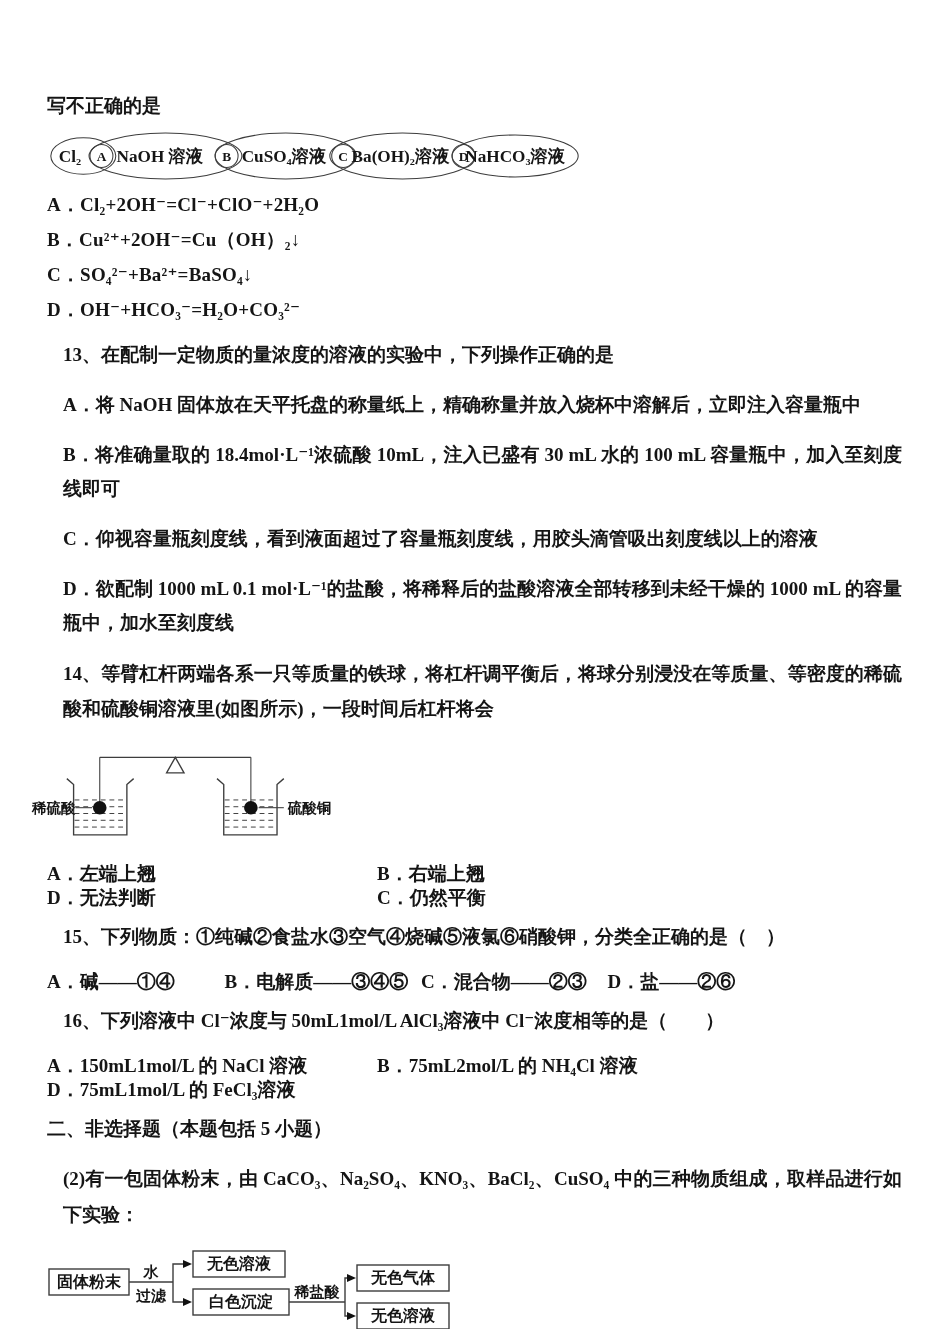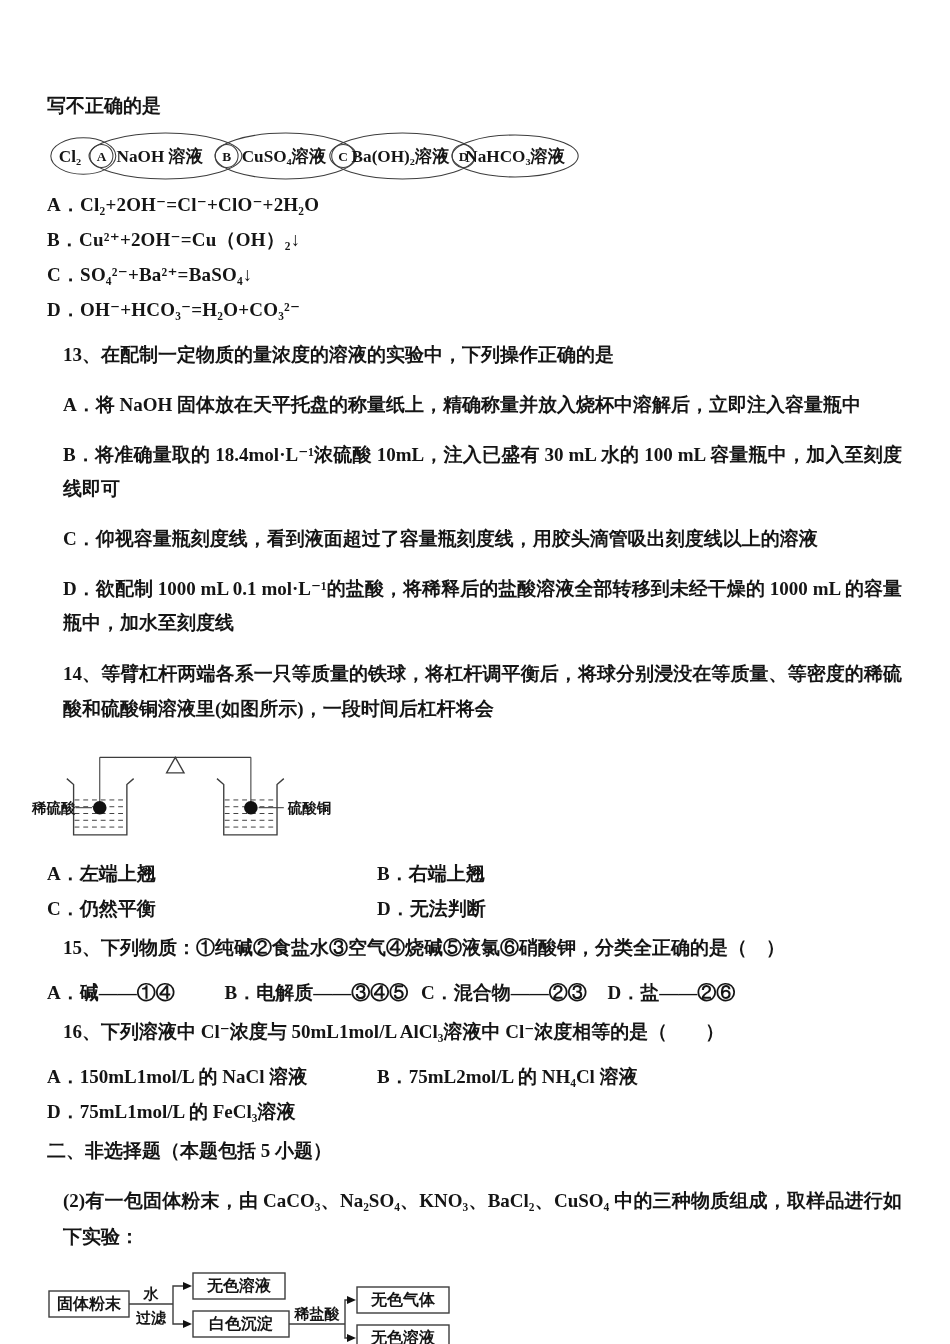--- a/index.html
+++ b/index.html
@@ -11,21 +11,21 @@
   .sheet { width:950px; height:1052px; position:relative; }
   .content { padding:94px 32px 0 47px; font-size:19px; }
   .line { margin:0; line-height:24px; }
   .para { margin:16px; line-height:34px; text-align:justify; }
   .q12-opt { margin:11px 0 0 0; line-height:24px; letter-spacing:.2px; }
   .q12-opts { margin-top:10px; }
   .chain-wrap { margin:12px 0 8px 0; }
   .q13 { margin-top:12px; }
   .q14-stem { margin-top:1px; line-height:35px; }
   .diagram-wrap { margin:2px 0 0 -17px; }
-  .opt-grid { display:grid; grid-template-columns:330px auto; row-gap:11px; margin:8px 0 0 0; line-height:24px; }
+  .opt-grid { display:grid; grid-template-columns:330px auto; margin:8px 0 0 0; line-height:24px; }
   .q15-stem { margin-top:10px; line-height:34px; }
   .q15-opts { margin-top:14px; line-height:24px; white-space:nowrap; }
   .q15-opts .g-a { margin-right:45px; }
   .q15-opts .g-b { margin-right:8px; }
   .q15-opts .g-c { margin-right:16px; }
   .q16-stem { margin-top:10px; line-height:34px; }
   .sec-title { margin-top:14px; line-height:26px; }
   .q17-p1 { margin-top:6px; line-height:38px; }
   .q17-p2 { margin-top:0; line-height:36px; }
   .flow-wrap { margin:8px 0 0 -2px; }
@@ -116,22 +116,22 @@
           <text x="2" y="71" font-size="15">稀硫酸</text>
           <line class="thin" x1="47" y1="66" x2="64" y2="66"></line>
           <line class="thin" x1="236" y1="66" x2="262" y2="66"></line>
           <text x="266" y="71" font-size="15">硫酸铜</text>
         </svg>
       </div>
 
       <div class="opt-grid">
         <span>A．左端上翘</span>
         <span>B．右端上翘</span>
+        <span>D．无法判断</span>
         <span>C．仍然平衡</span>
-        <span>D．无法判断</span>
       </div>
     </div>
 
     <div>
       <p class="q15-stem para">15、下列物质：①纯碱②食盐水③空气④烧碱⑤液氯⑥硝酸钾，分类全正确的是（　）</p>
       <p class="q15-opts line">
         <span class="g-a">A．碱——①④</span>
         <span class="g-b">B．电解质——③④⑤</span>
         <span class="g-c">C．混合物——②③</span>
         <span>D．盐——②⑥</span>

